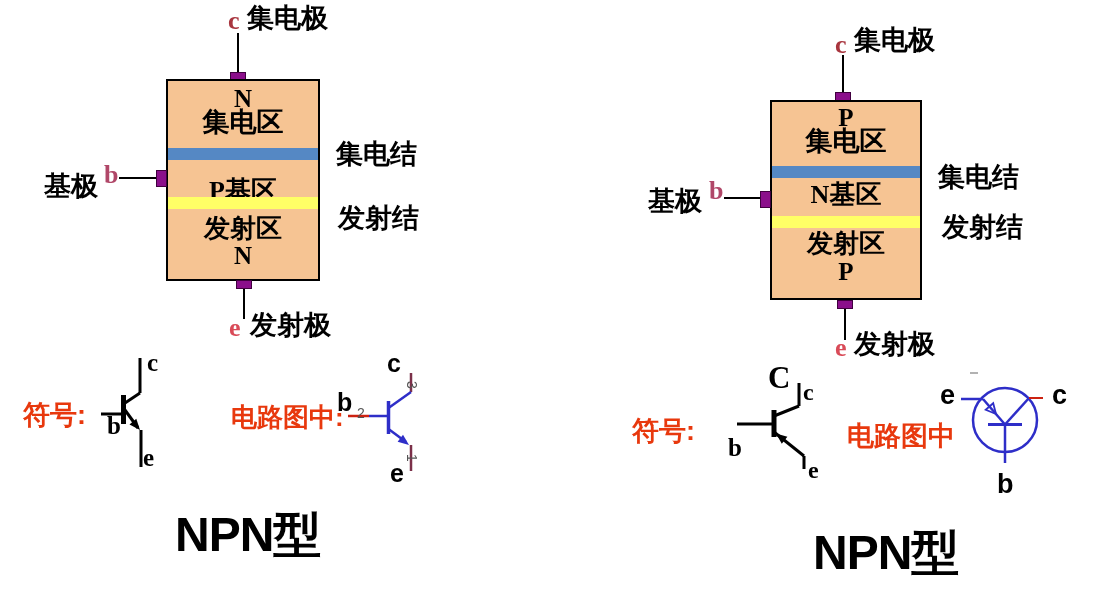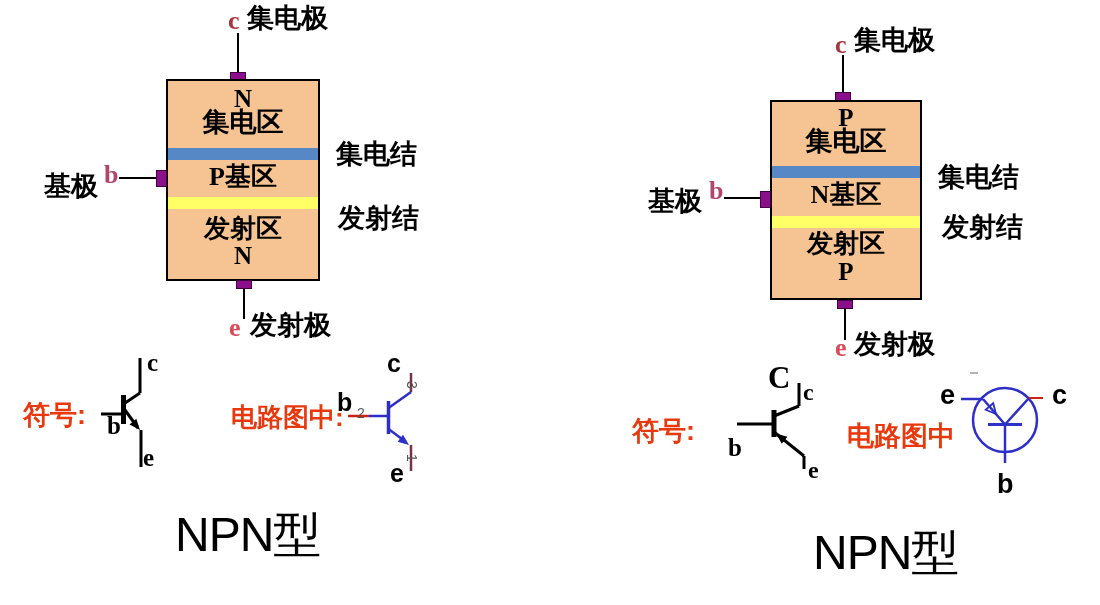--- a/index.html
+++ b/index.html
@@ -16,21 +16,21 @@
   .wire{background:#000;}
   
   .cn{font-weight:bold;white-space:nowrap;line-height:1.05;}
   .region-text{text-align:center;font-weight:bold;line-height:1.0;}
   .lead{font-weight:bold;line-height:1;}
   .lead-c{color:var(--lead_c);}
   .lead-b{color:var(--lead_b);}
   .lead-e{color:var(--lead_e);}
   .caption{color:var(--caption_red);font-weight:bold;white-space:nowrap;
            font-family:"Liberation Sans","DejaVu Sans",sans-serif;}
-  .title{font-family:"Liberation Sans","DejaVu Sans",sans-serif;font-weight:normal;
+  .title{font-family:"Liberation Sans","DejaVu Sans",sans-serif;font-weight:bold;
          font-size:48px;letter-spacing:-1px;white-space:nowrap;}
   
   .sv-serif{font-family:"Liberation Serif","DejaVu Serif",serif;font-weight:bold;fill:#000;}
   .sv-sans{font-family:"Liberation Sans","DejaVu Sans",sans-serif;font-weight:bold;fill:#000;}
   .pin{font-family:"Liberation Sans","DejaVu Sans",sans-serif;font-size:14px;fill:var(--pin_gray);}
   .blk{stroke:#000;fill:none;}
   .blu{stroke:var(--circuit_blue);fill:none;}
   .mar{stroke:var(--wire_maroon);fill:none;}
   .red{stroke:var(--wire_red);fill:none;}
 </style>
@@ -43,21 +43,21 @@
 
     <div class="abs lead lead-c" style="left:228px;top:8px;font-size:26px;">c</div>
     <div class="abs cn" style="left:247px;top:4px;font-size:27px;">集电极</div>
     <div class="abs wire" style="left:237px;top:33px;width:2px;height:40px;"></div>
     <div class="abs terminal" style="left:230px;top:72px;width:16px;height:9px;"></div>
 
     <div class="abs struct-box" style="left:166px;top:79px;width:154px;height:202px;"></div>
     <div class="abs region-text" style="left:166px;top:86px;width:154px;font-size:25px;">N</div>
     <div class="abs region-text" style="left:166px;top:109px;width:154px;font-size:27px;">集电区</div>
     <div class="abs stripe-c" style="left:168px;top:148px;width:150px;height:12px;"></div>
-    <div class="abs region-text" style="left:166px;top:164px;width:154px;font-size:26px;">P基区</div>
+    <div class="abs region-text" style="left:166px;top:178px;width:154px;font-size:26px;">P基区</div>
     <div class="abs stripe-e" style="left:168px;top:197px;width:150px;height:12px;"></div>
     <div class="abs region-text" style="left:166px;top:216px;width:154px;font-size:26px;">发射区</div>
     <div class="abs region-text" style="left:166px;top:243px;width:154px;font-size:25px;">N</div>
 
     <div class="abs cn" style="left:44px;top:172px;font-size:27px;">基极</div>
     <div class="abs lead lead-b" style="left:104px;top:162px;font-size:26px;">b</div>
     <div class="abs wire" style="left:119px;top:177px;width:39px;height:2px;"></div>
     <div class="abs terminal" style="left:156px;top:170px;width:11px;height:17px;"></div>
 
     <div class="abs terminal" style="left:236px;top:280px;width:16px;height:9px;"></div>

